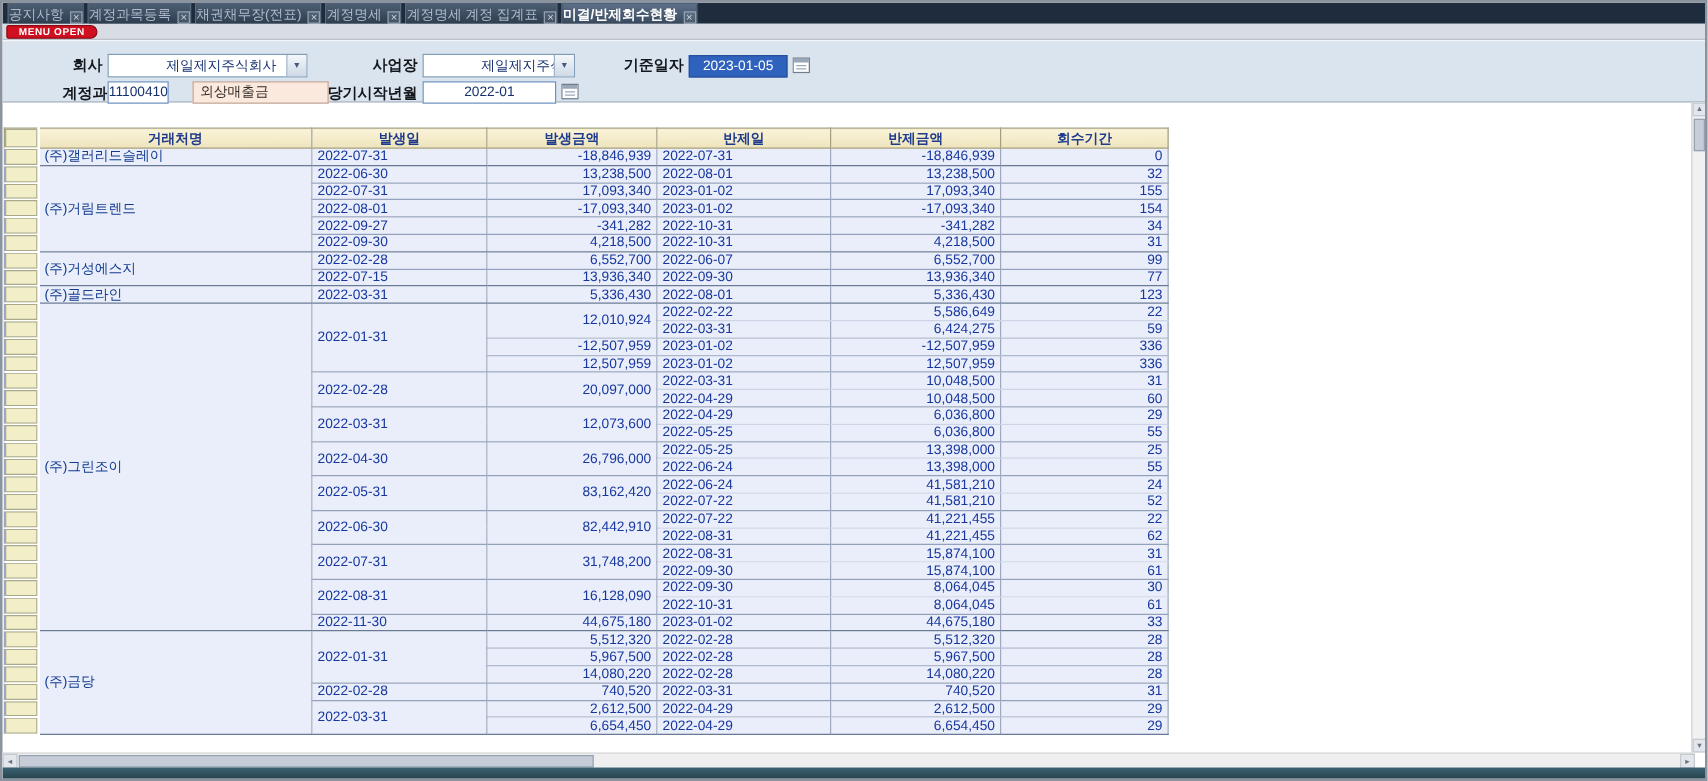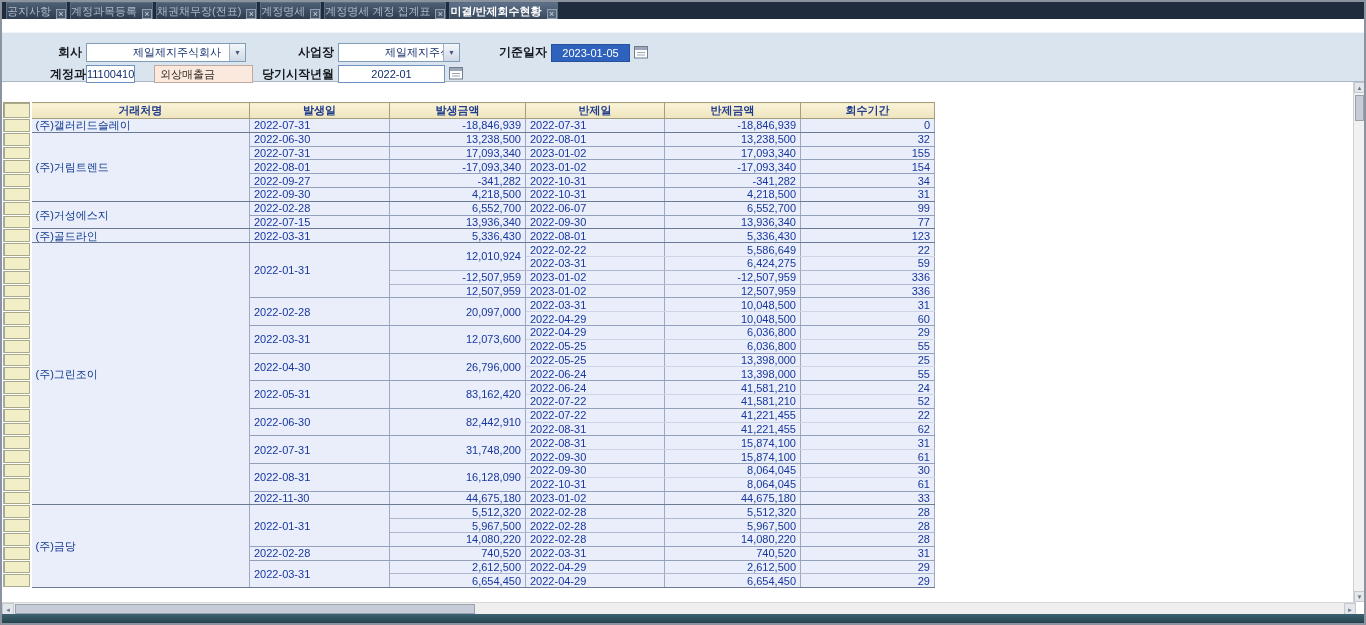--- a/index.html
+++ b/index.html
@@ -82,20 +82,23 @@
       <div class="tab">
         <span>계정명세 계정 집계표</span>
         <span class="tab-close">×</span>
       </div>
       <div class="tab active">
         <span>미결/반제회수현황</span>
         <span class="tab-close">×</span>
       </div>
     </div>
 
+  <div class="menustrip">
+    <div class="menu-open">MENU OPEN</div>
+  </div>
 
   <div class="formpanel">
 
     <div class="flabel" style="left:28px; top:10px; width:52px;">회사</div>
     <div class="combo" style="left:84px; top:10px; width:160px;">
       <span class="val">제일제지주식회사</span>
       <span class="btn">▼</span>
     </div>
     <div class="flabel" style="left:268px; top:10px; width:64px;">사업장</div>
     <div class="combo" style="left:336px; top:10px; width:122px;">
@@ -108,21 +111,21 @@
       <svg width="14" height="14" viewBox="0 0 14 14">
         <rect x="0.5" y="1.5" width="13" height="11.5" fill="#fdfdfd" stroke="#717d8c"></rect>
         <rect x="1" y="2" width="12" height="3" fill="#9aa7b8"></rect>
         <line x1="3" y1="7.5" x2="11" y2="7.5" stroke="#9aa7b8" stroke-width="1"></line>
         <line x1="3" y1="10" x2="11" y2="10" stroke="#9aa7b8" stroke-width="1"></line>
       </svg>
     </span>
 
     <div class="flabel" style="left:24px; top:32px; width:72px;">계정과목</div>
     <div class="tinput" style="left:84px; top:32px; width:49px;">11100410</div>
-    <div class="tinput ro" style="left:152px; top:32px; width:99px;">외상매출금</div>
+    <div class="tinput ro" style="left:152px; top:32px; width:109px;">외상매출금</div>
     <div class="flabel" style="left:240px; top:32px; width:92px;text-align:right;">당기시작년월</div>
     <div class="tinput" style="left:336px; top:32px; width:107px;">2022-01</div>
     <span class="cal" style="left:447px; top:33px;">
       <svg width="14" height="14" viewBox="0 0 14 14">
         <rect x="0.5" y="1.5" width="13" height="11.5" fill="#fdfdfd" stroke="#717d8c"></rect>
         <rect x="1" y="2" width="12" height="3" fill="#9aa7b8"></rect>
         <line x1="3" y1="7.5" x2="11" y2="7.5" stroke="#9aa7b8" stroke-width="1"></line>
         <line x1="3" y1="10" x2="11" y2="10" stroke="#9aa7b8" stroke-width="1"></line>
       </svg>
     </span>

